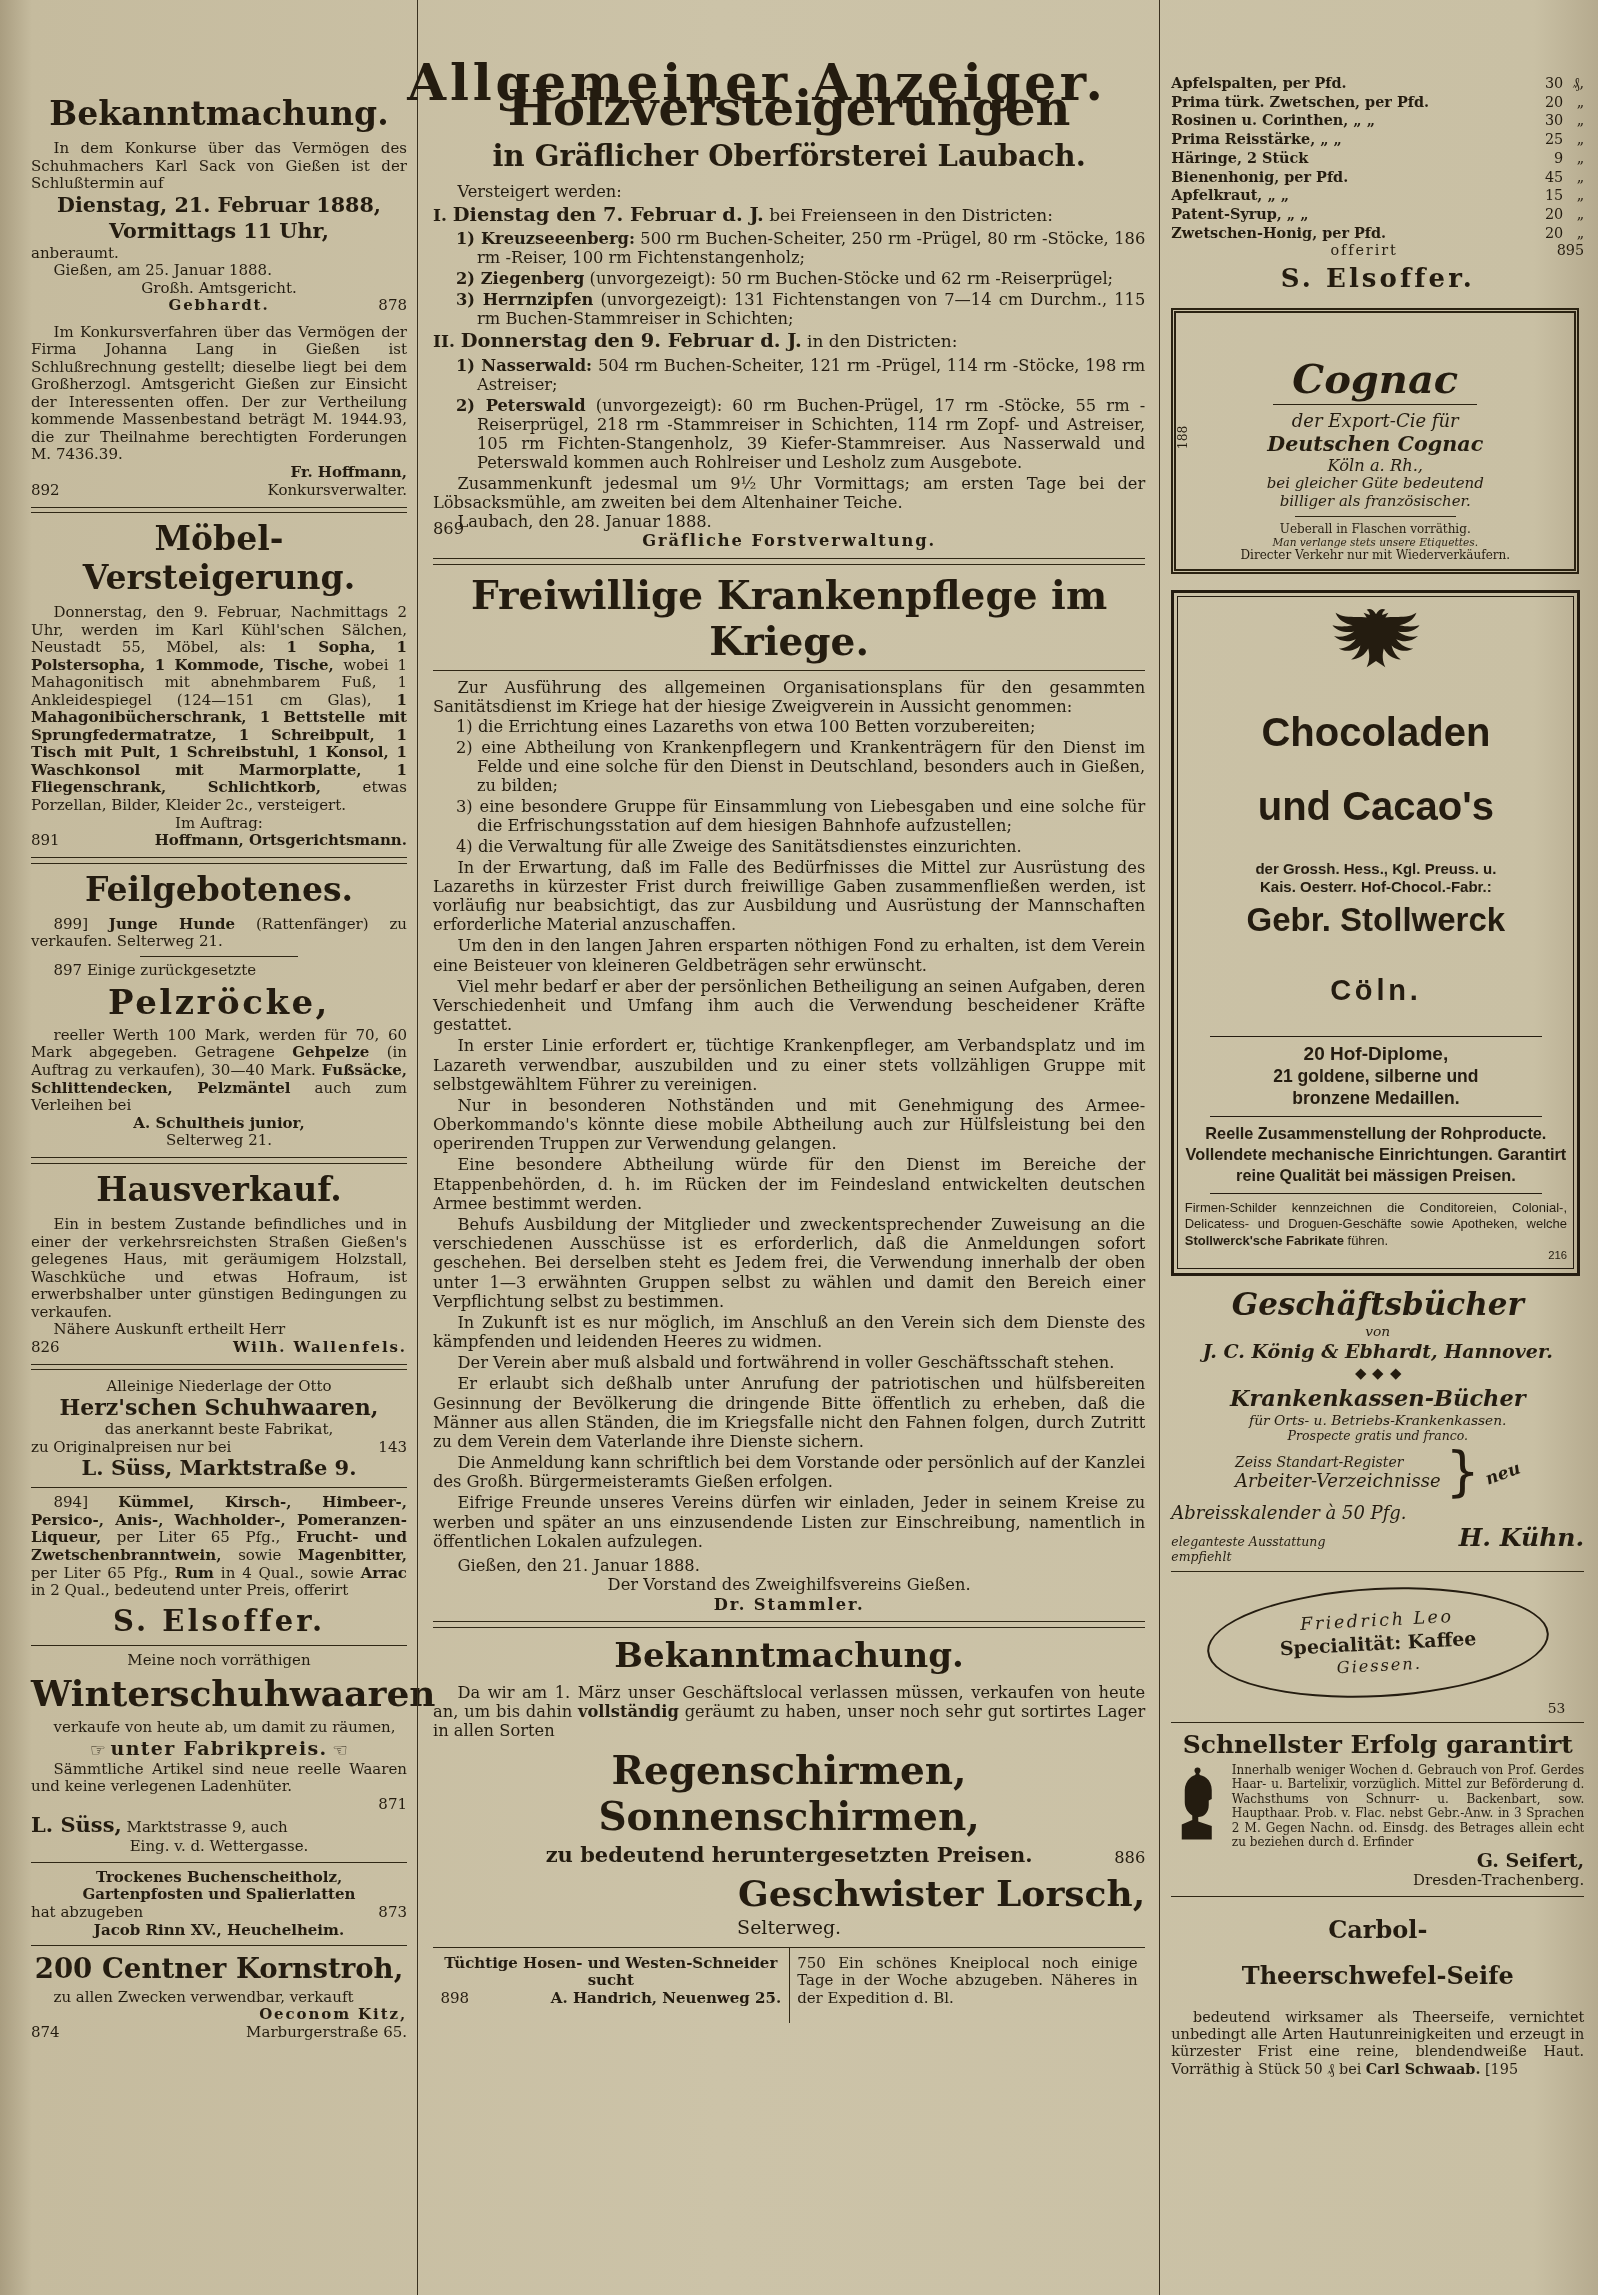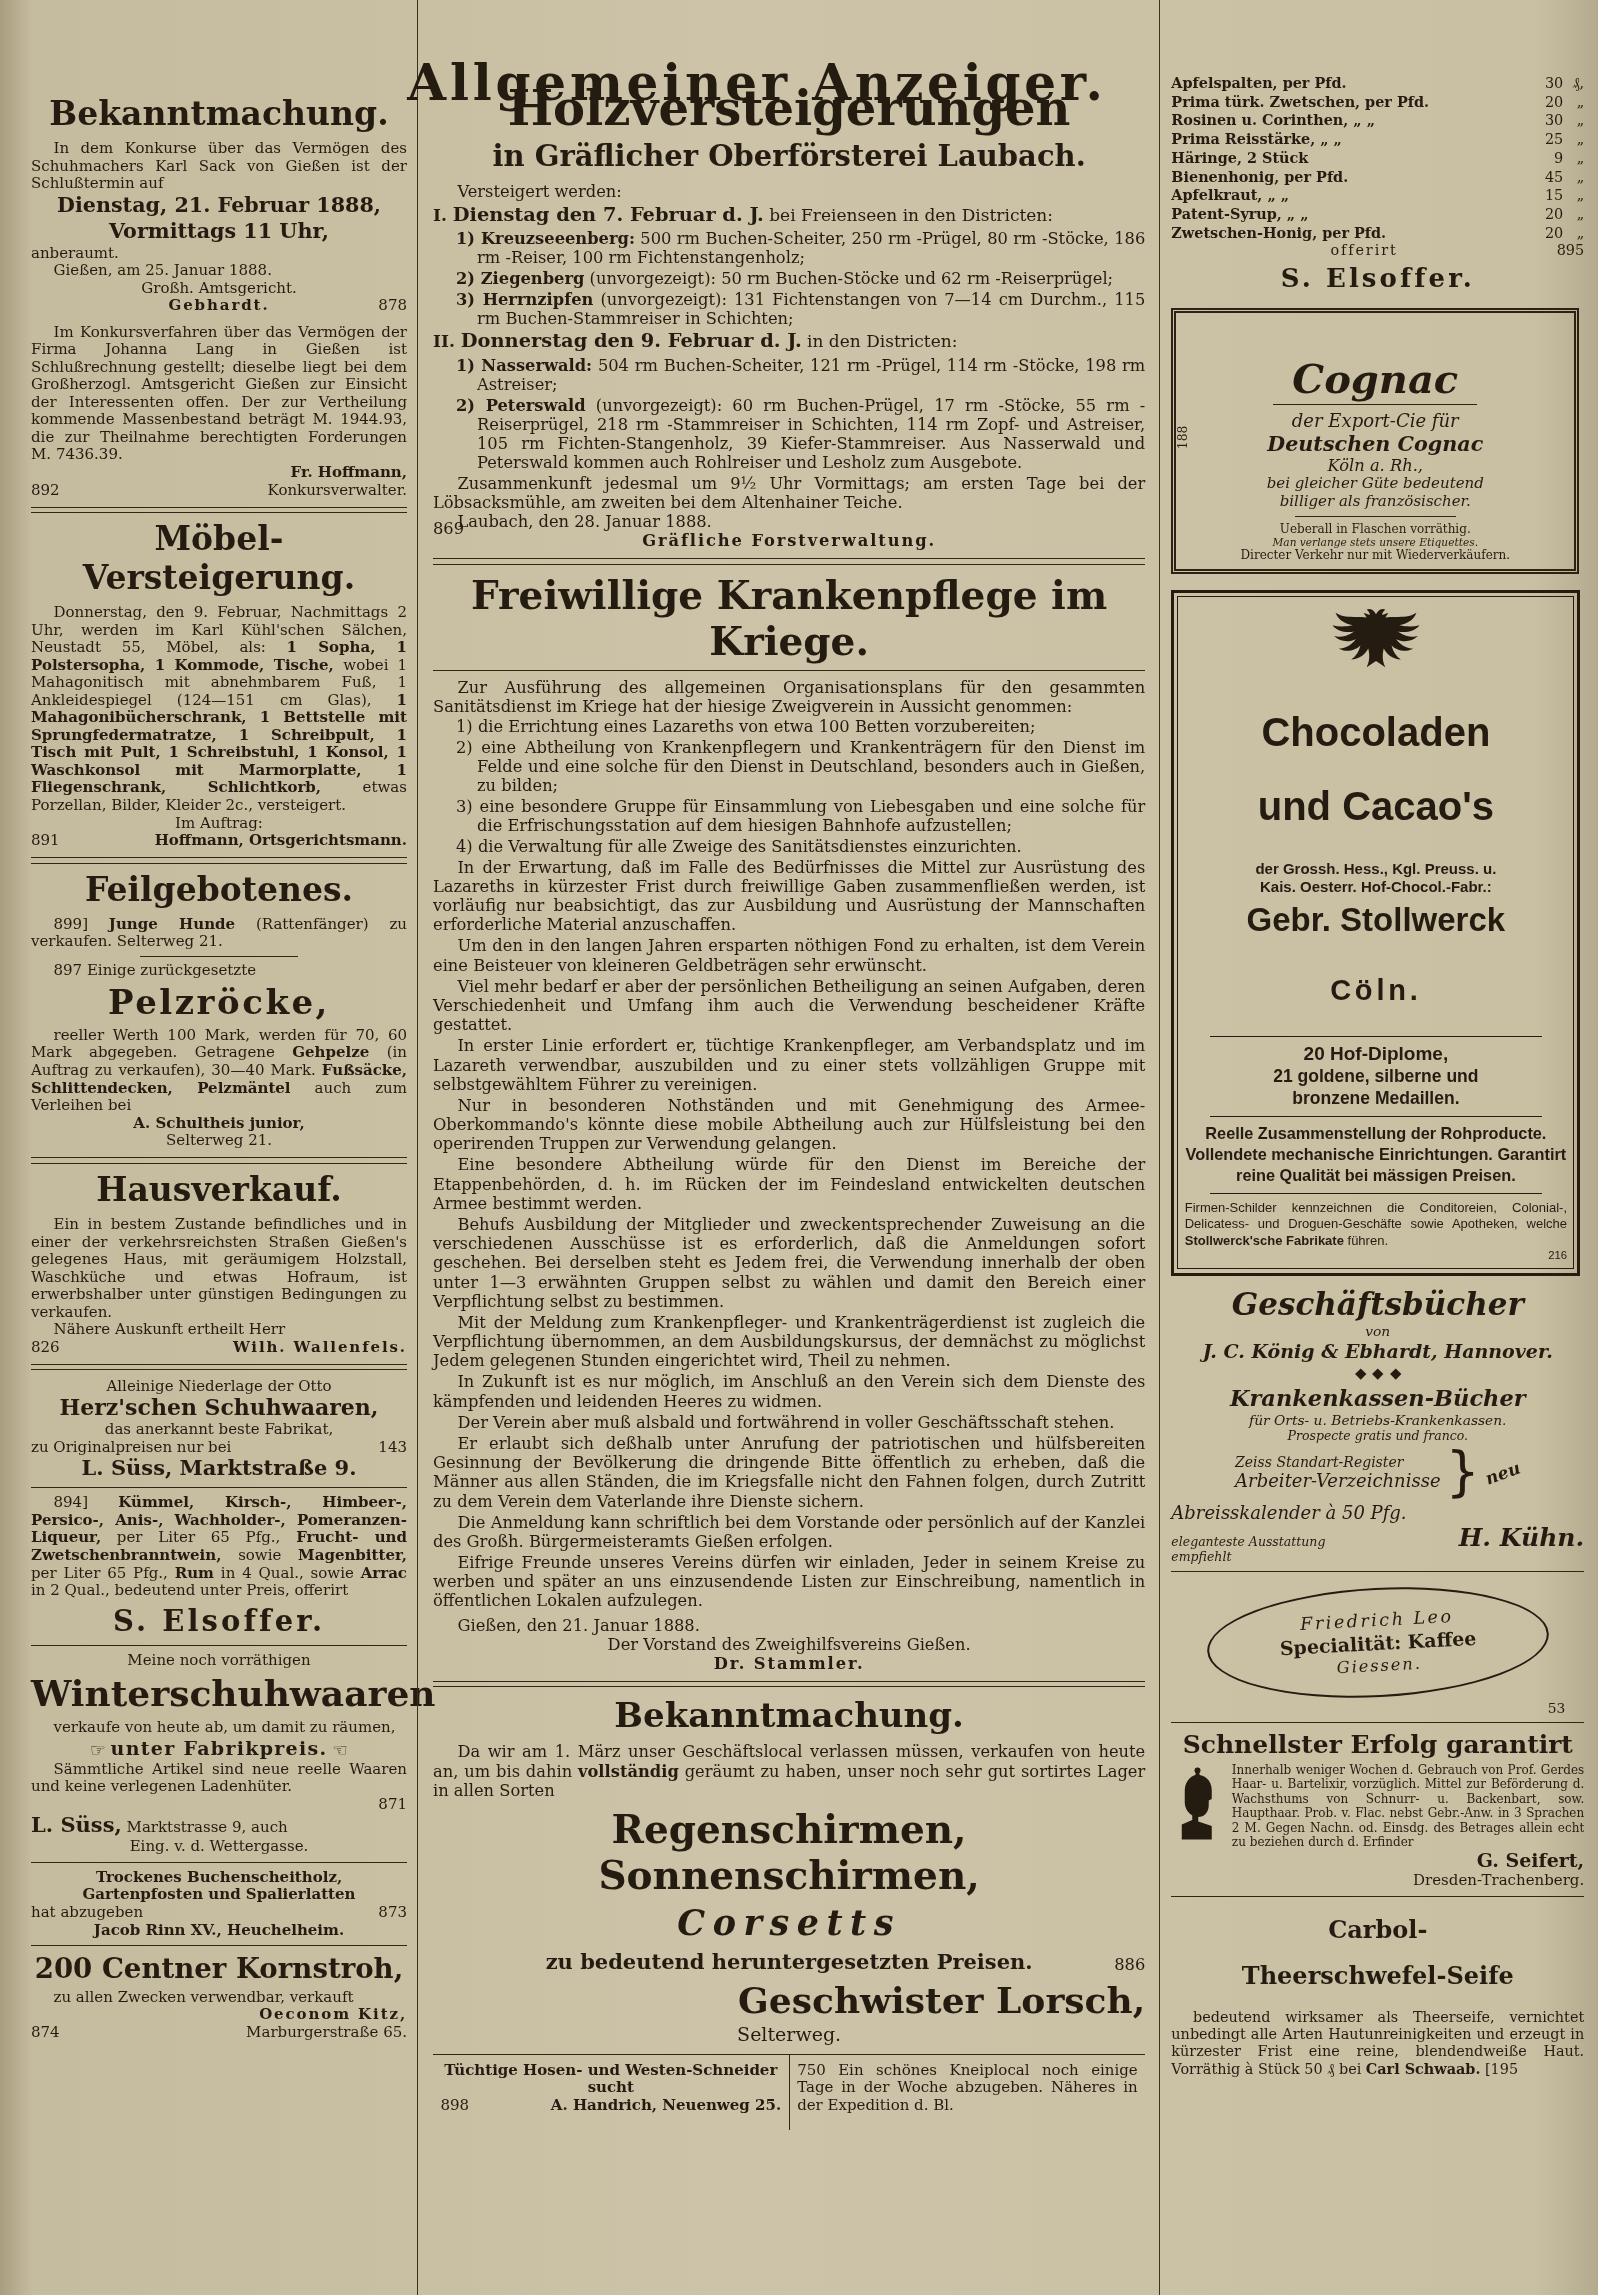--- a/index.html
+++ b/index.html
@@ -252,39 +252,37 @@
             <p class="hang">4) die Verwaltung für alle Zweige des Sanitätsdienstes einzurichten.</p>
           </div>
         <div class="krank-paras">
             <p class="p">In der Erwartung, daß im Falle des Bedürfnisses die Mittel zur Ausrüstung des Lazareths in kürzester Frist durch freiwillige Gaben zusammenfließen werden, ist vorläufig nur beabsichtigt, das zur Ausbildung und Ausrüstung der Mannschaften erforderliche Material anzuschaffen.</p>
             <p class="p">Um den in den langen Jahren ersparten nöthigen Fond zu erhalten, ist dem Verein eine Beisteuer von kleineren Geldbeträgen sehr erwünscht.</p>
             <p class="p">Viel mehr bedarf er aber der persönlichen Betheiligung an seinen Aufgaben, deren Verschiedenheit und Umfang ihm auch die Verwendung bescheidener Kräfte gestattet.</p>
             <p class="p">In erster Linie erfordert er, tüchtige Krankenpfleger, am Verbandsplatz und im Lazareth verwendbar, auszubilden und zu einer stets vollzähligen Gruppe mit selbstgewähltem Führer zu vereinigen.</p>
             <p class="p">Nur in besonderen Nothständen und mit Genehmigung des Armee-Oberkommando's könnte diese mobile Abtheilung auch zur Hülfsleistung bei den operirenden Truppen zur Verwendung gelangen.</p>
             <p class="p">Eine besondere Abtheilung würde für den Dienst im Bereiche der Etappenbehörden, d. h. im Rücken der im Feindesland entwickelten deutschen Armee bestimmt werden.</p>
             <p class="p">Behufs Ausbildung der Mitglieder und zweckentsprechender Zuweisung an die verschiedenen Ausschüsse ist es erforderlich, daß die Anmeldungen sofort geschehen. Bei derselben steht es Jedem frei, die Verwendung innerhalb der oben unter 1—3 erwähnten Gruppen selbst zu wählen und damit den Bereich einer Verpflichtung selbst zu bestimmen.</p>
-            <p class="p">Mit der Meldung zum Krankenpfleger- und Krankenträgerdienst ist zugleich die Verpflichtung übernommen, an dem Ausbildungskursus, der demnächst zu möglichst Jedem gelegenen Stunden eingerichtet wird, Theil zu nehmen.</p>
             <p class="p">In Zukunft ist es nur möglich, im Anschluß an den Verein sich dem Dienste des kämpfenden und leidenden Heeres zu widmen.</p>
             <p class="p">Der Verein aber muß alsbald und fortwährend in voller Geschäftsschaft stehen.</p>
             <p class="p">Er erlaubt sich deßhalb unter Anrufung der patriotischen und hülfsbereiten Gesinnung der Bevölkerung die dringende Bitte öffentlich zu erheben, daß die Männer aus allen Ständen, die im Kriegsfalle nicht den Fahnen folgen, durch Zutritt zu dem Verein dem Vaterlande ihre Dienste sichern.</p>
             <p class="p">Die Anmeldung kann schriftlich bei dem Vorstande oder persönlich auf der Kanzlei des Großh. Bürgermeisteramts Gießen erfolgen.</p>
             <p class="p">Eifrige Freunde unseres Vereins dürfen wir einladen, Jeder in seinem Kreise zu werben und später an uns einzusendende Listen zur Einschreibung, namentlich in öffentlichen Lokalen aufzulegen.</p>
           </div>
         <p class="p" style="margin-top:5px;">Gießen, den 21. Januar 1888.</p>
         <p class="c">Der Vorstand des Zweighilfsvereins Gießen.</p>
         <p class="c b sp">Dr. Stammler.</p>
       </section>
 
       <hr class="hr2">
 
       <section class="sec">
         <h2 class="tM">Bekanntmachung.</h2>
         <p class="p"><span>Da wir am 1. März unser Geschäftslocal verlassen müssen, verkaufen von heute an, um bis dahin </span><span class="b">vollständig</span><span> geräumt zu haben, unser noch sehr gut sortirtes Lager in allen Sorten</span></p>
         <h3 class="tRegen">Regenschirmen, Sonnenschirmen,</h3>
-        <h3 class="tCors">Corsetts</h3>
         <p class="rowc"><span class="tPreis">zu bedeutend heruntergesetzten Preisen.</span><span class="nr">886</span></p>
         <h3 class="tLorsch">Geschwister Lorsch,</h3>
         <p class="selter">Selterweg.</p>
       </section>
 
       <div class="bottom-ads">
         <div class="ba">
           <p class="c b">Tüchtige Hosen- und Westen-Schneider sucht</p>
           <div class="row">
               <span>898</span>

